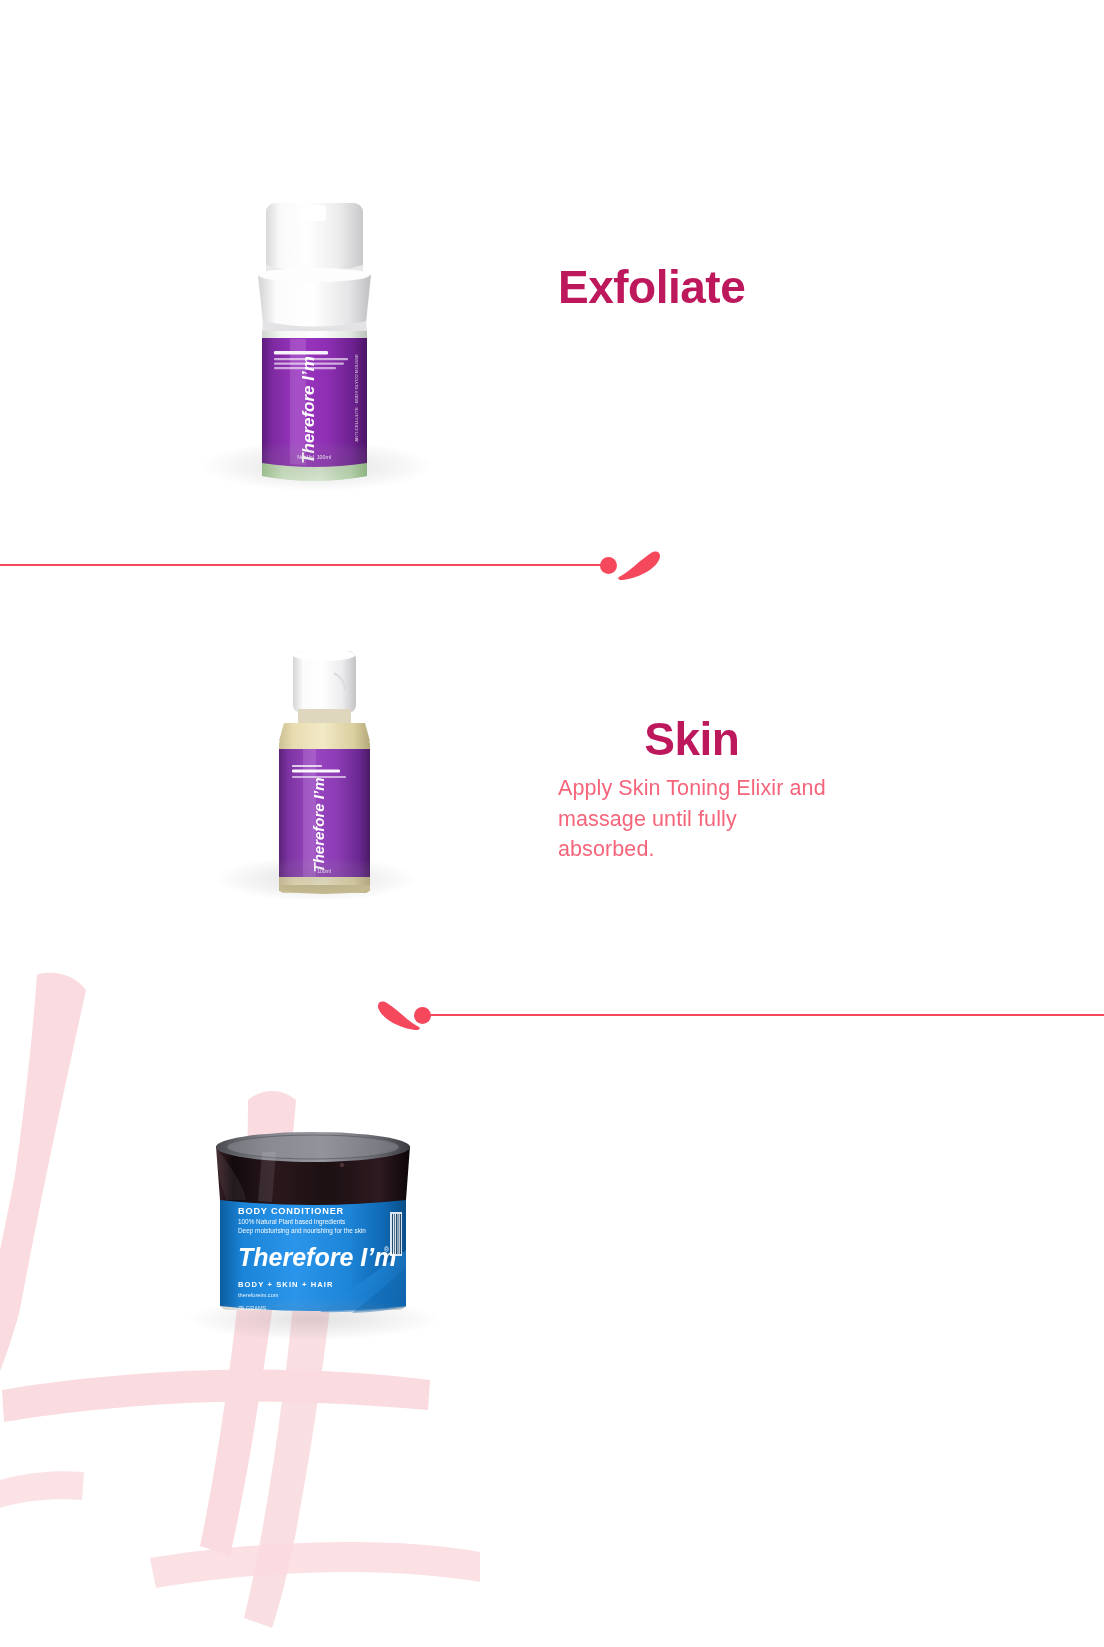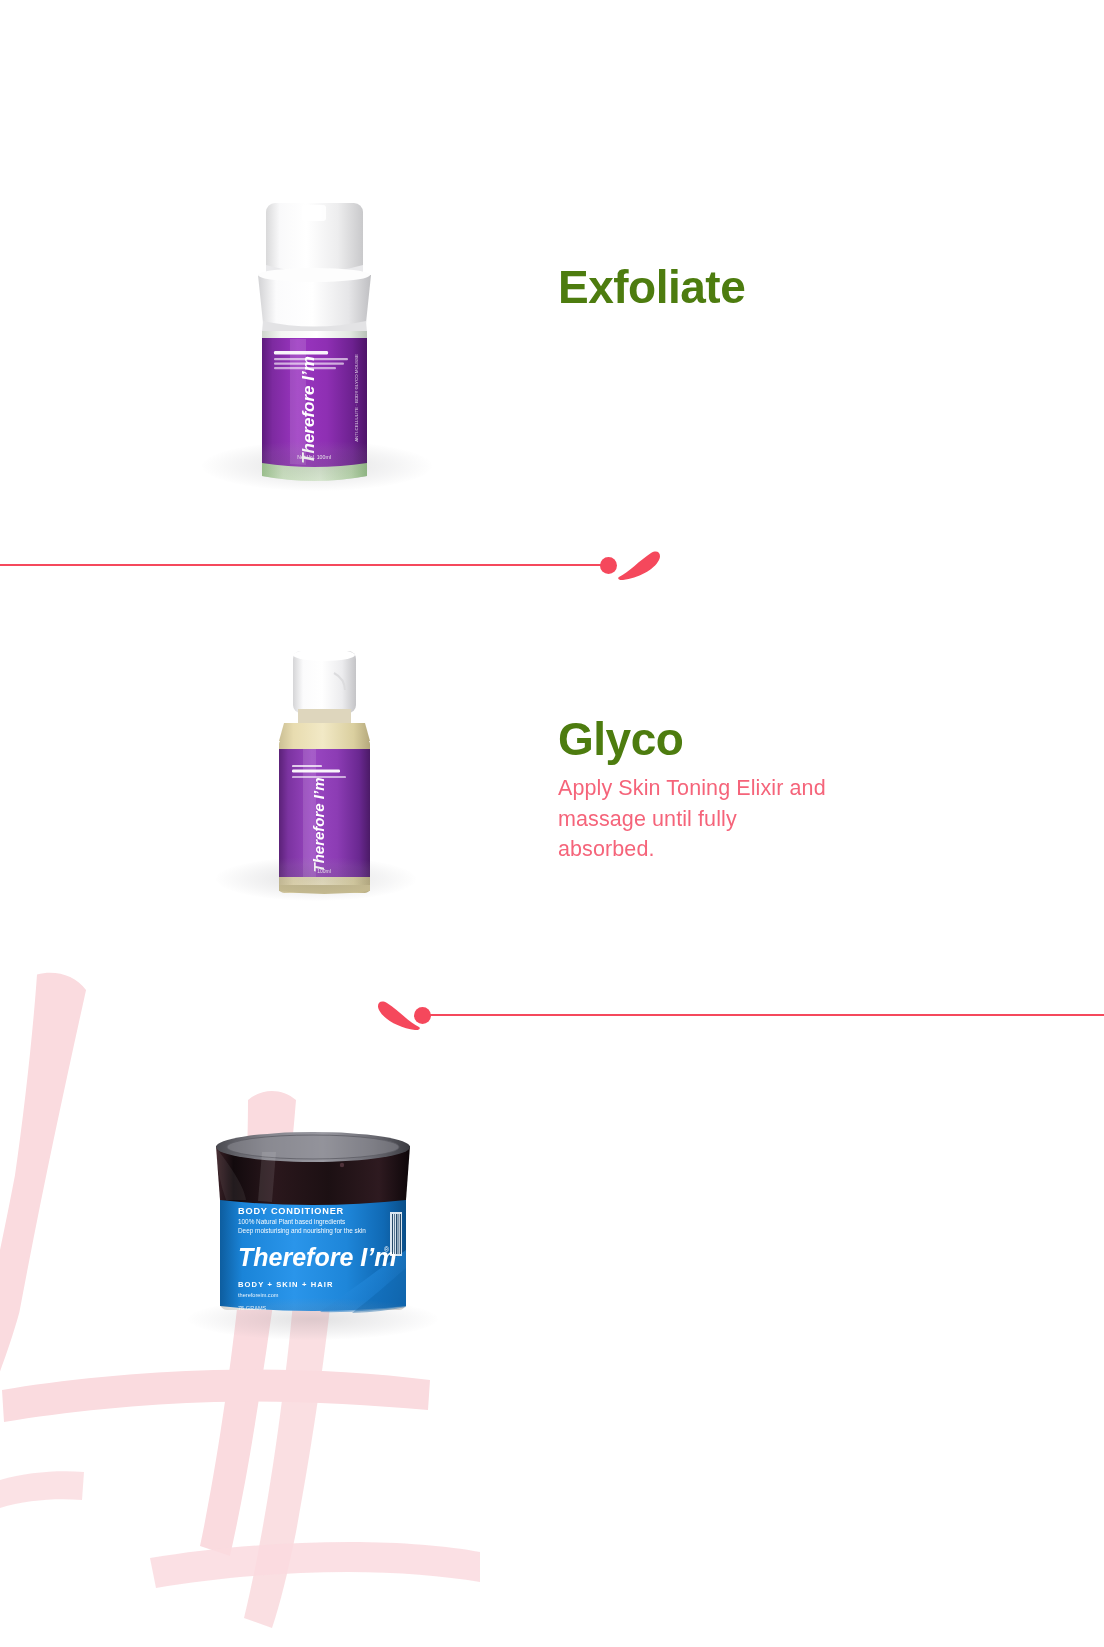--- a/index.html
+++ b/index.html
@@ -48,26 +48,27 @@
   #divider-2 .line { left: 424px; width: 680px; }
   #divider-2 .dot  { left: 414px; }
   #divider-2 .leaf { left: 376px; }
 
   
   .step { position: absolute; z-index: 2; }
   .step-media { position: absolute; }
   .step-copy  { position: absolute; }
 
   .step-title {
-    color: #4d7c0f;
+    color: #be185d;
     font-size: 46px;
     font-weight: bold;
     letter-spacing: -0.5px;
     line-height: 1.05;
     margin-bottom: 10px;
+    text-align: center;
   }
   .step-desc {
     color: #f5647a;
     font-size: 21.5px;
     line-height: 1.42;
     letter-spacing: 0.1px;
     max-width: 370px;
     white-space: pre-line;
   }
 
@@ -250,21 +251,21 @@
         <rect x="46" y="124.5" width="48" height="3" rx="1.2" fill="#ffffff" opacity="0.95"></rect>
         <rect x="46" y="131" width="54" height="2.1" rx="0.9" fill="#ffffff" opacity="0.6"></rect>
 
         <text x="78" y="180" fill="#ffffff" font-family="Liberation Sans, sans-serif" font-size="15" font-style="italic" font-weight="600" text-anchor="middle" transform="rotate(-90 78 180)">Therefore I’m</text>
 
         <text x="78" y="228" fill="#ffffff" font-family="Liberation Sans, sans-serif" font-size="5" text-anchor="middle" opacity="0.9">100ml</text>
       </svg>
     </div>
 
     <div class="step-copy">
-      <h2 class="step-title">Glyco</h2>
+      <h2 class="step-title">Skin</h2>
       <p class="step-desc">Apply Skin Toning Elixir and
 massage until fully
 absorbed.</p>
     </div>
   </section>
 
   <div class="divider" id="divider-2">
     <div class="line"></div>
     <div class="dot"></div>
     <div class="leaf">

